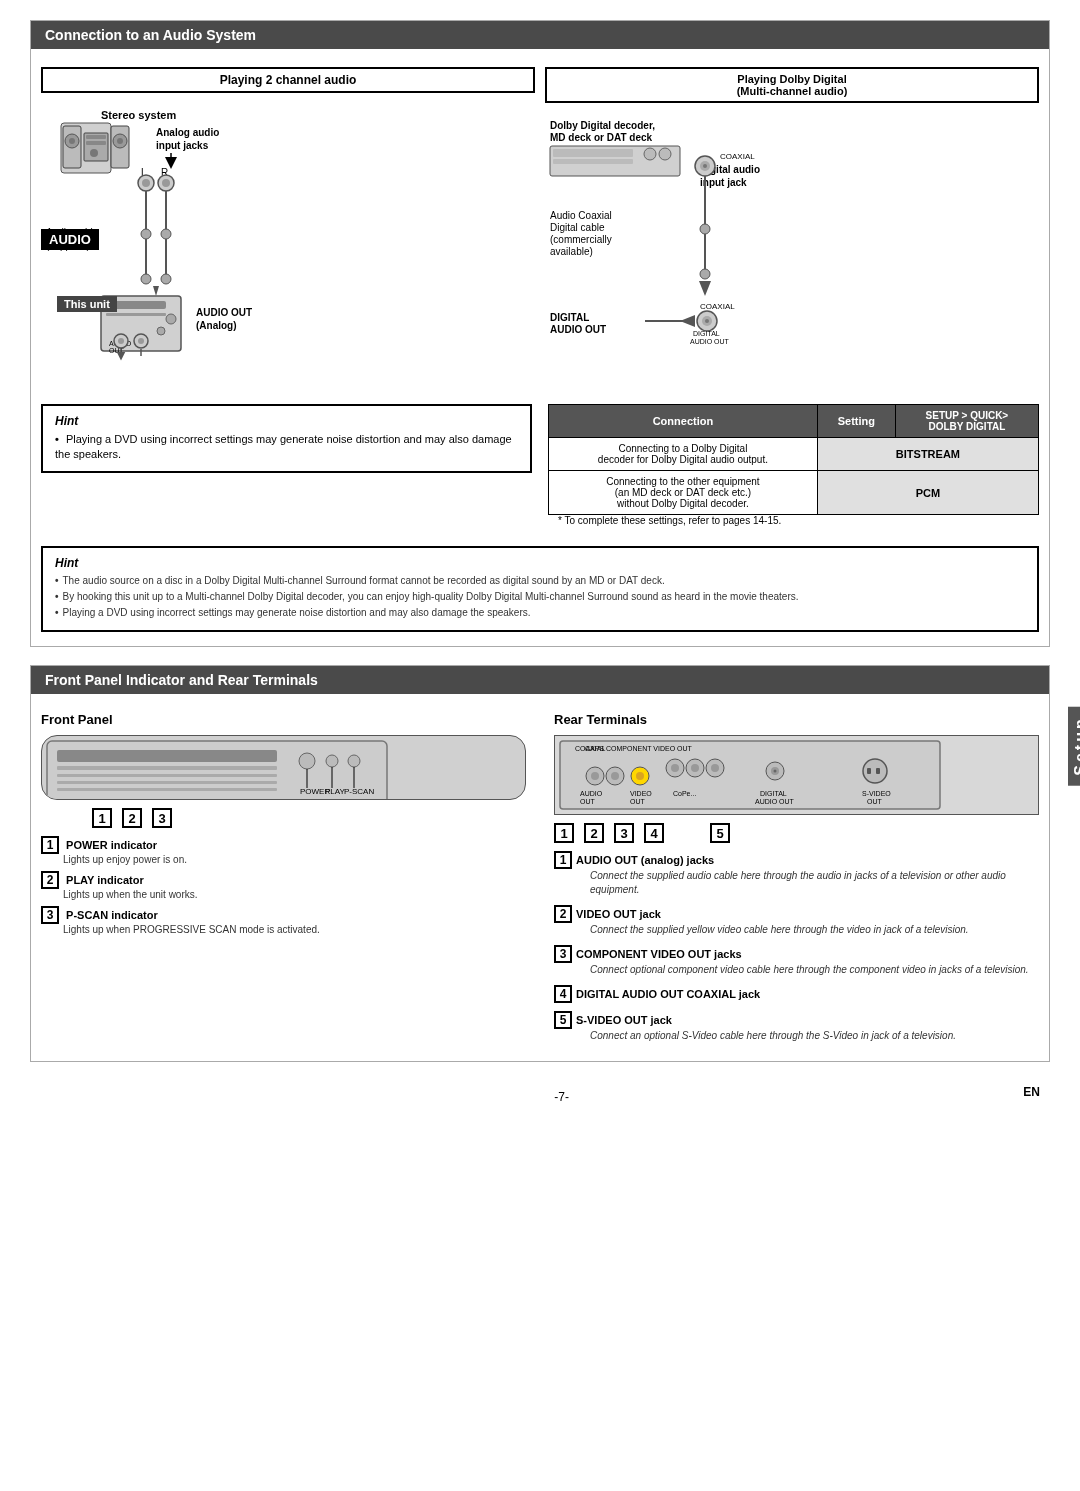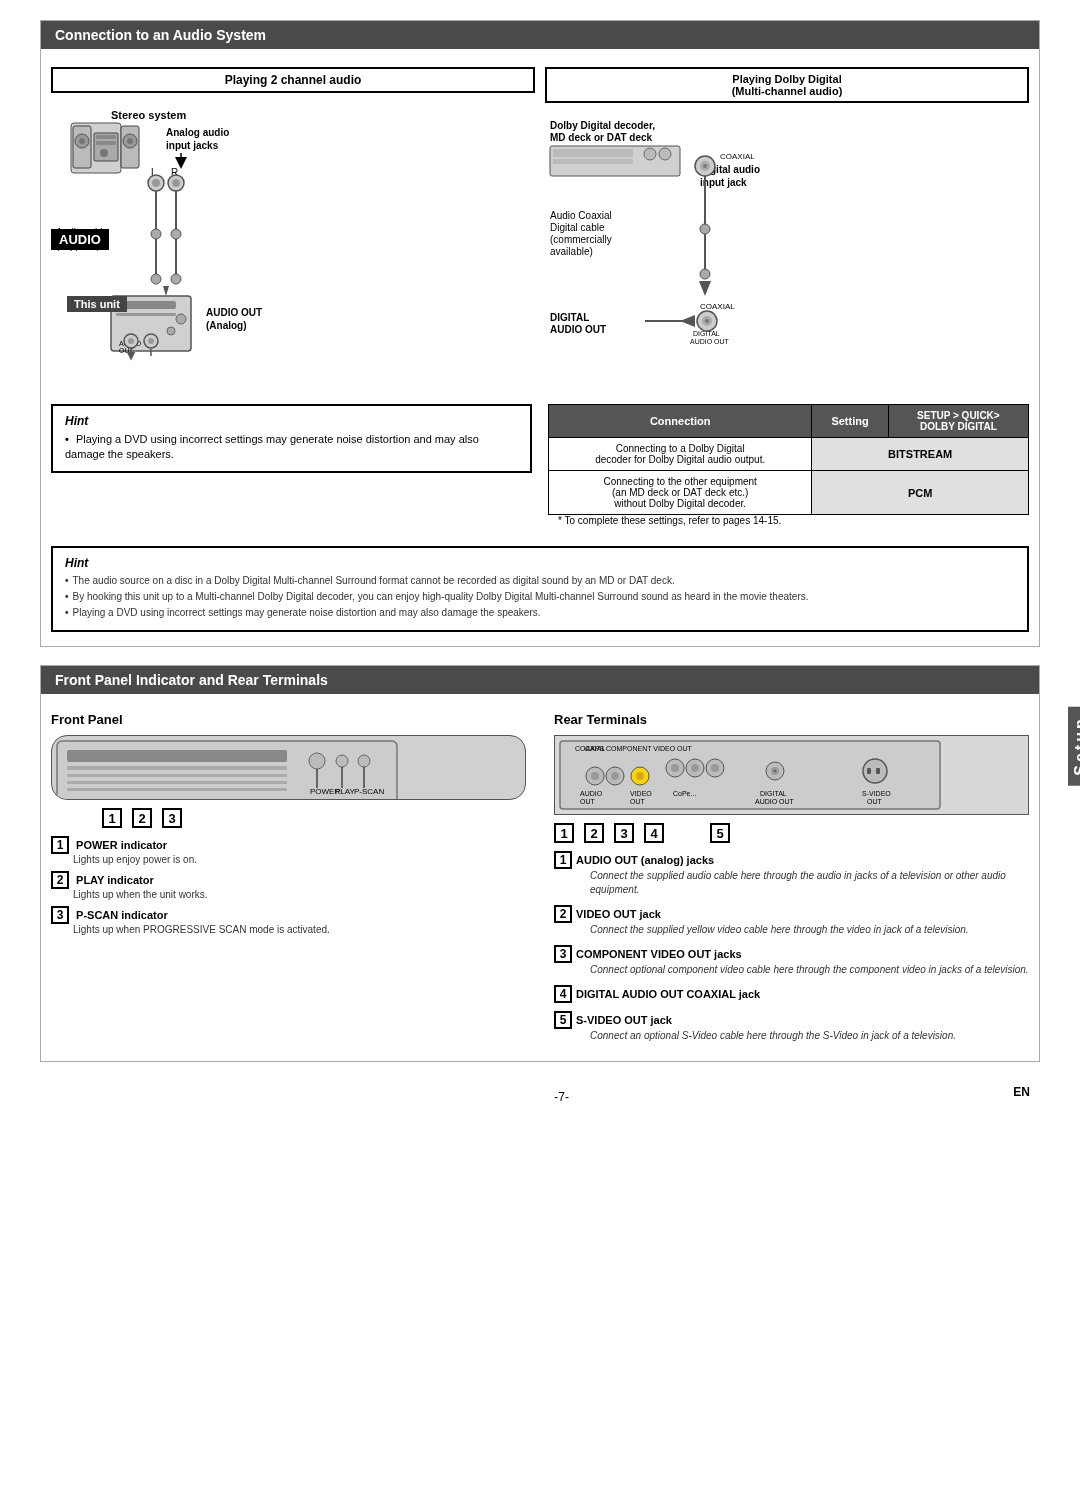--- a/index.html
+++ b/index.html
@@ -9,21 +9,21 @@
       background: #fff;
       width: 1080px;
       min-height: 1491px;
       color: #000;
       position: relative;
     }
 
     .page {
       width: 1080px;
       min-height: 1491px;
-      padding: 20px 40px;
+      padding: 20px 30px;
       background: #fff;
       position: relative;
     }
 
     
     .section-header {
       background: #4a4a4a;
       color: #fff;
       font-weight: bold;
       font-size: 14px;

